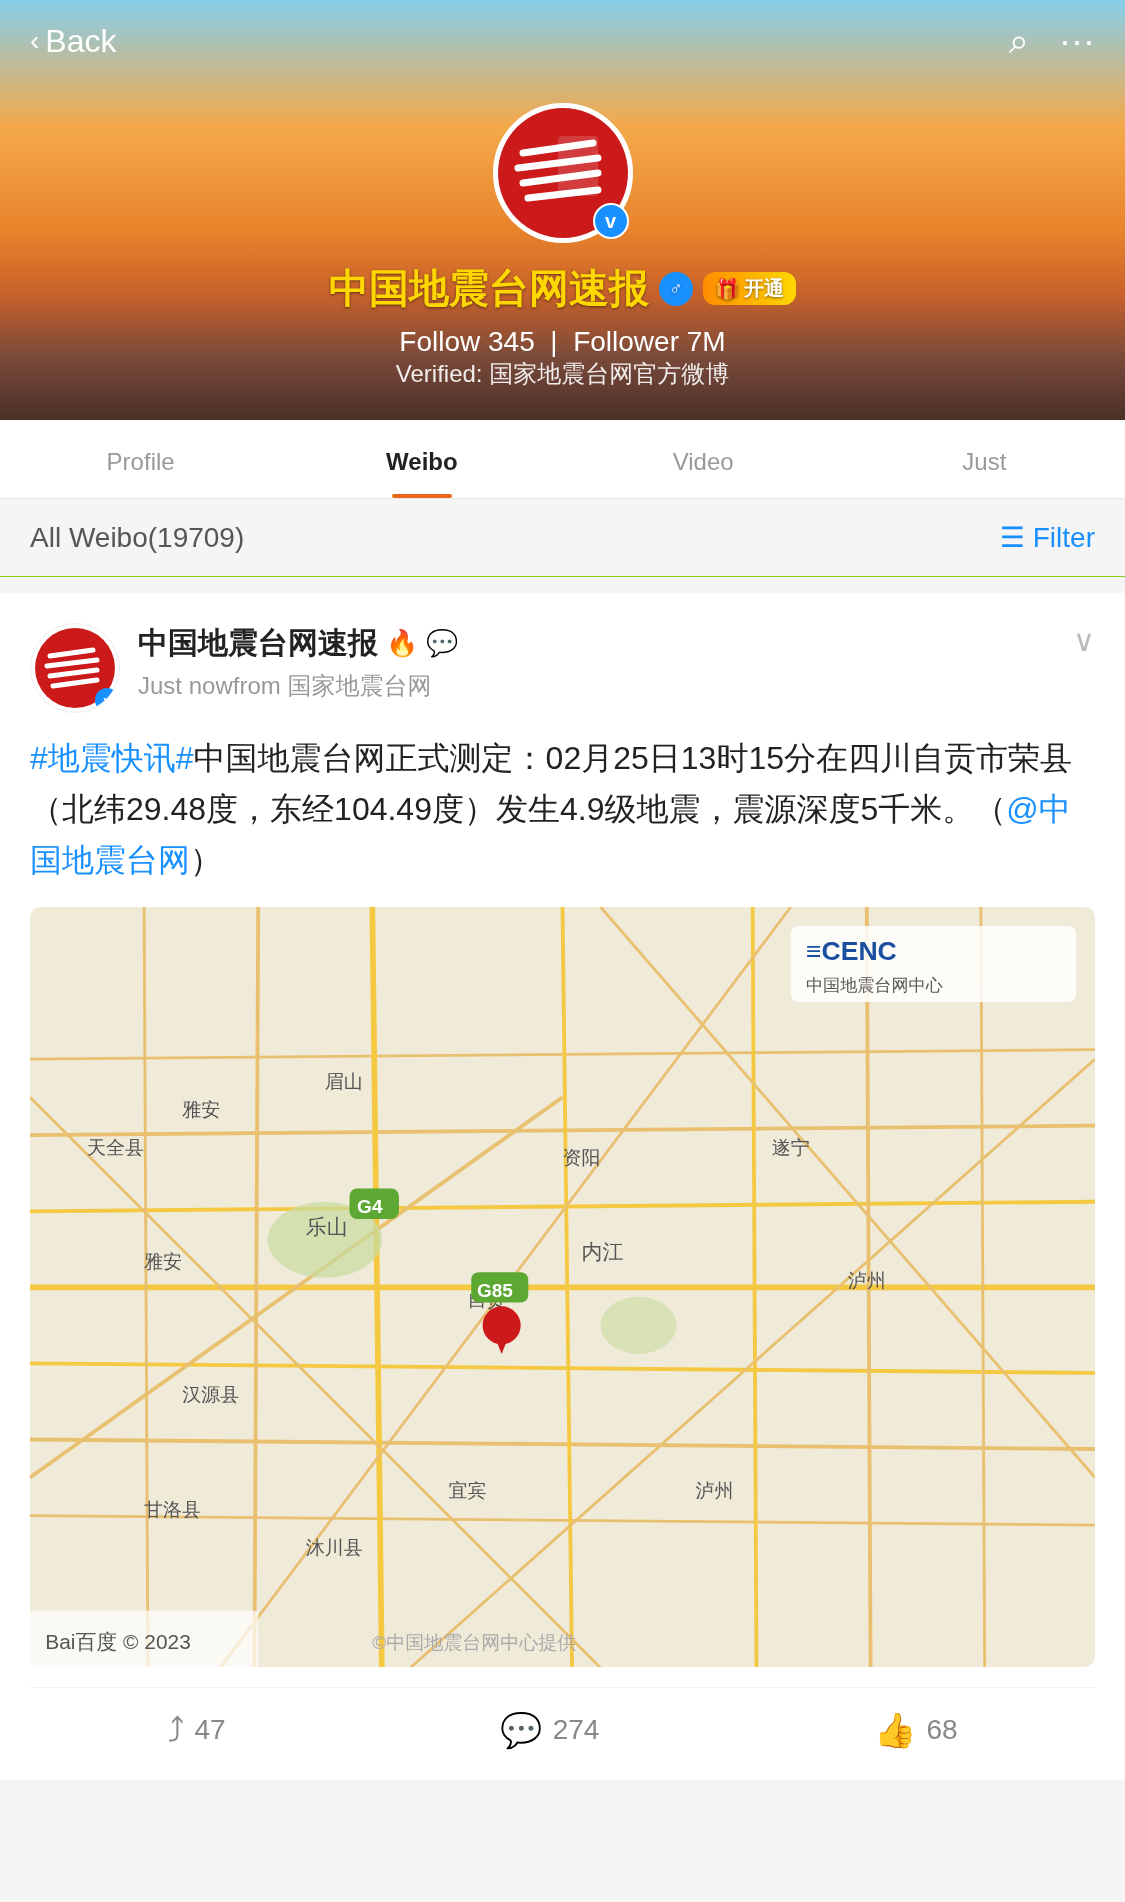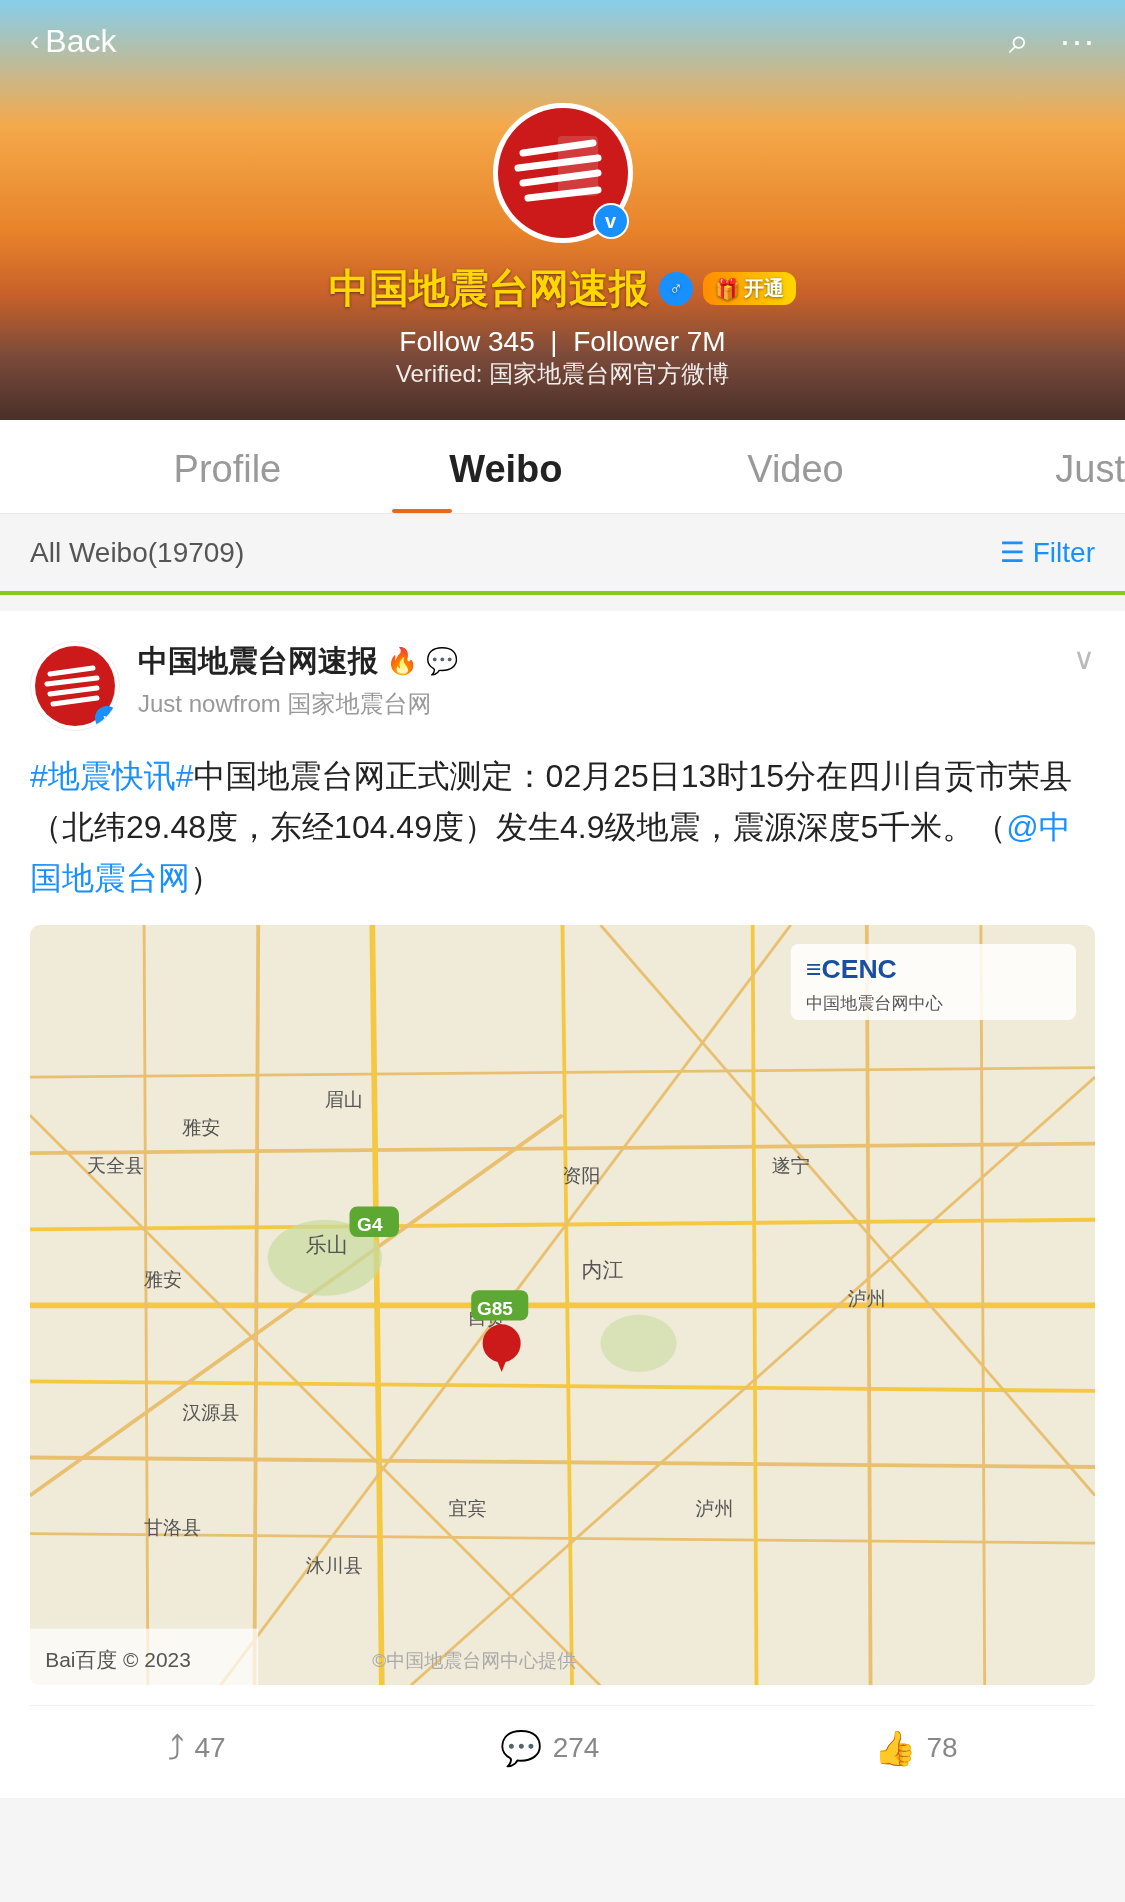--- a/index.html
+++ b/index.html
@@ -141,23 +141,23 @@
     
     .tabs-container {
       background: white;
       border-bottom: 1px solid #e8e8e8;
       display: flex;
       justify-content: space-around;
       padding: 0;
     }
     .tab-item {
       flex: 1;
-      text-align: right;
+      text-align: center;
       padding: 28px 0 22px;
-      font-size: 38px;
+      font-size: 24px;
       color: #999;
       cursor: pointer;
       position: relative;
     }
     .tab-item.active {
       color: #222;
       font-weight: bold;
     }
     .tab-item.active::after {
       content: '';
@@ -171,21 +171,21 @@
       border-radius: 2px;
     }
 
     
     .filter-bar {
       background: #f5f5f5;
       display: flex;
       justify-content: space-between;
       align-items: center;
       padding: 22px 30px;
-      border-bottom: 4px solid #84cc16;
+      border-bottom: 1px solid #84cc16;
     }
     .filter-count {
       font-size: 28px;
       color: #555;
     }
     .filter-btn {
       display: flex;
       align-items: center;
       gap: 8px;
       color: #1890ff;
@@ -474,16 +474,16 @@
     <div class="post-action">
       <span class="post-action-icon">⤴</span>
       <span>47</span>
     </div>
     <div class="post-action">
       <span class="post-action-icon">💬</span>
       <span>274</span>
     </div>
     <div class="post-action">
       <span class="post-action-icon">👍</span>
-      <span>78</span>
+      <span>68</span>
     </div>
   </div>
 </div>
 
 </body></html>

